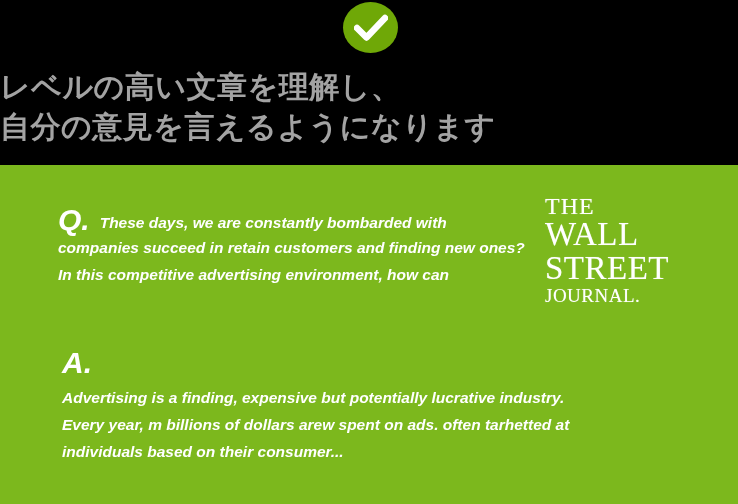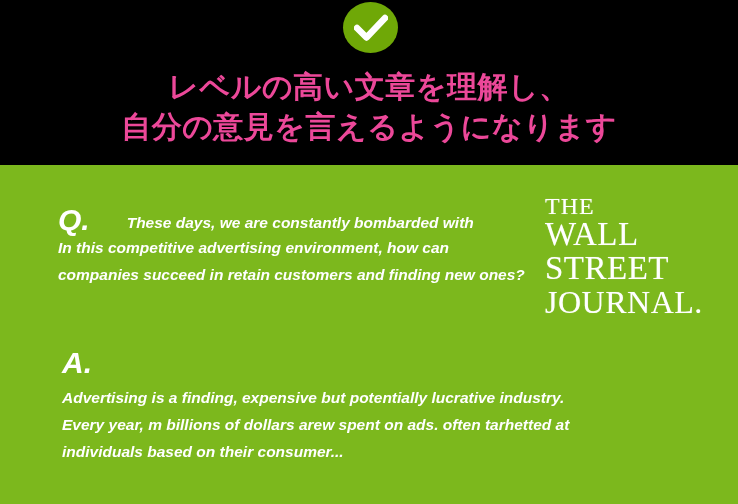--- a/index.html
+++ b/index.html
@@ -47,22 +47,21 @@
     display: block;
     width: 34px;
     height: 28px;
   }
 
   .hero-heading {
     position: absolute;
     left: 0;
     top: 67px;
     width: 738px;
-    text-align: center;
-    color: #ec4899;
+    color: #a3a3a3;
     font-weight: bold;
     font-size: 30px;
     line-height: 40px;
     letter-spacing: 0.5px;
     font-family: "DejaVu Sans", "Liberation Sans", sans-serif;
   }
   .hero-heading .hero-line {
     display: block;
     white-space: nowrap;
   }
@@ -85,21 +84,21 @@
     width: 180px;
     text-align: left;
     color: #ffffff;
     font-family: "Liberation Serif", "DejaVu Serif", serif;
     font-weight: normal;
     line-height: 1.02;
     text-shadow: 0 0 1px rgba(255,255,255,0.45);
   }
   .wsj-logo .wsj-the     { display: block; font-size: 24px; letter-spacing: 1px; }
   .wsj-logo .wsj-wall    { display: block; font-size: 33px; letter-spacing: 0.5px; }
-  .wsj-logo .wsj-journal { display: block; font-size: 32px; letter-spacing: 0.5px; }
+  .wsj-logo .wsj-journal { display: block; font-size: 19px; letter-spacing: 0.5px; }
 
   
   .qa-block { position: absolute; color: #ffffff; }
 
   .q-block { left: 58px; top: 40px; width: 480px; }
   .a-block { left: 62px; top: 183px; width: 545px; }
 
   .qa-marker {
     font-style: italic;
     font-weight: bold;
@@ -116,21 +115,21 @@
     font-size: 15.5px;
     line-height: 27px;
     color: #ffffff;
   }
   .qa-text .qa-line { display: block; white-space: nowrap; }
 
   .q-first-row {
     display: block;
     margin-bottom: -2px;
   }
-  .q-first-row .qa-text { display: inline; margin-left: 27px; }
+  .q-first-row .qa-text { display: inline; }
 
   .a-block .qa-marker { display: block; margin-bottom: 6px; }
 </style>
 </head>
 <body>
 
 <div id="page-root">
 
   <div class="hero-banner">
 
@@ -153,22 +152,22 @@
       <span class="wsj-the">THE</span>
       <span class="wsj-wall">WALL STREET</span>
       <span class="wsj-journal">JOURNAL.</span>
     </div>
 
     <div class="qa-block q-block">
       <div class="q-first-row">
         <span class="qa-marker q-marker">Q.</span><span class="qa-text">These days, we are constantly bombarded with</span>
       </div>
       <div class="qa-text">
+        <span class="qa-line">companies succeed in retain customers and finding new ones?</span>
         <span class="qa-line">In this competitive advertising environment, how can</span>
-        <span class="qa-line">companies succeed in retain customers and finding new ones?</span>
       </div>
     </div>
 
     <div class="qa-block a-block">
       <span class="qa-marker">A.</span>
       <div class="qa-text">
         <span class="qa-line">Advertising is a finding, expensive but potentially lucrative industry.</span>
         <span class="qa-line">Every year, m billions of dollars arew spent on ads. often tarhetted at</span>
         <span class="qa-line">individuals based on their consumer...</span>
       </div>

